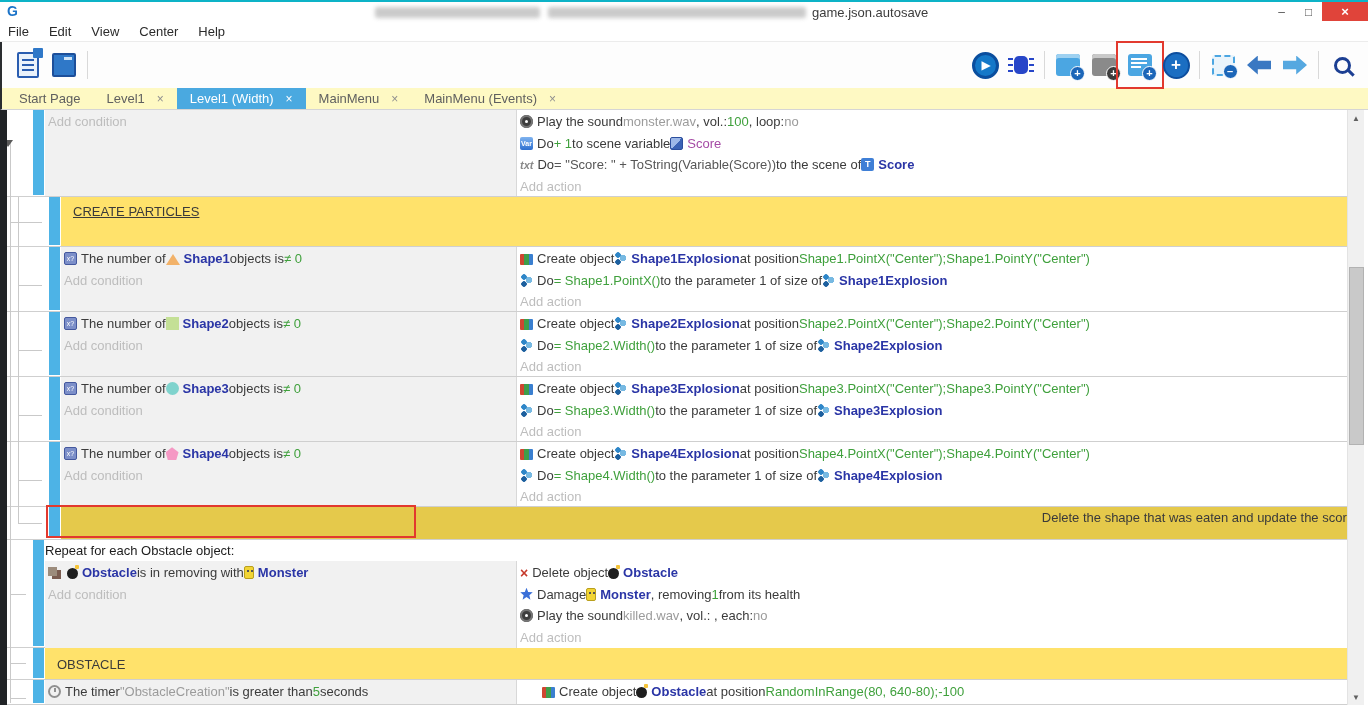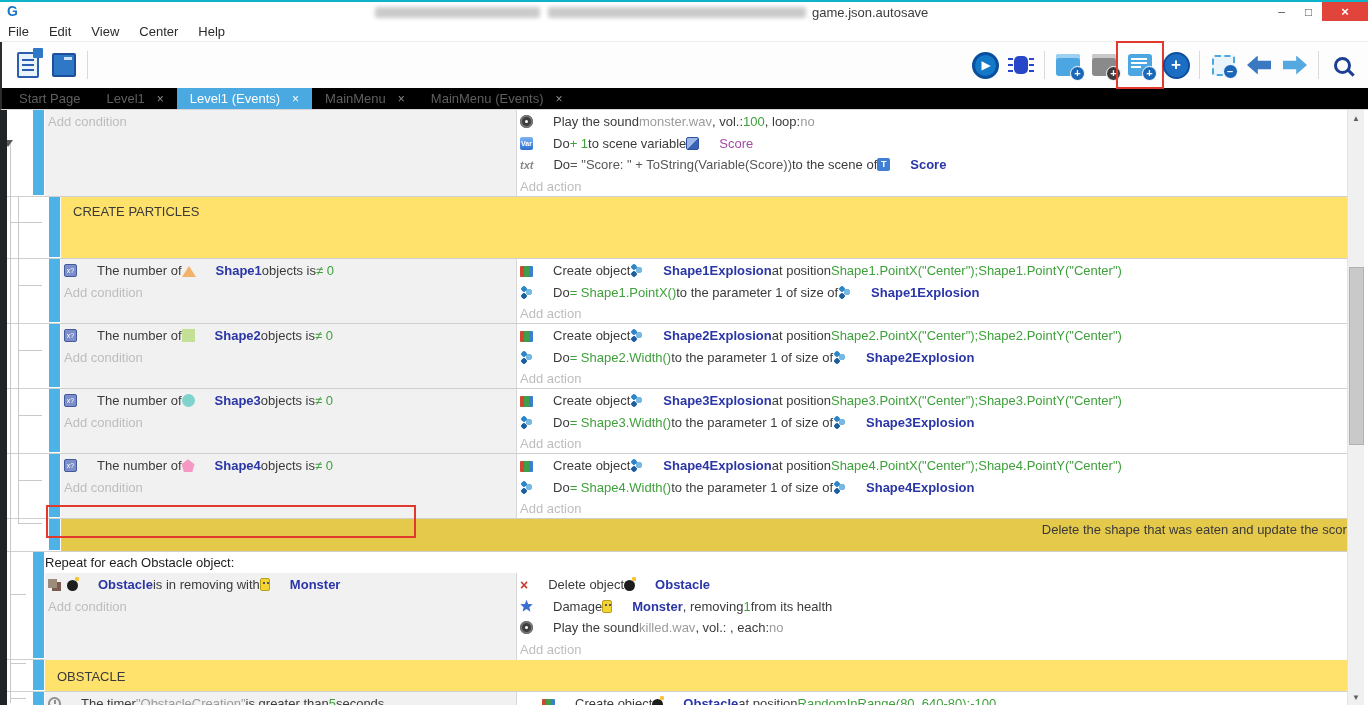--- a/index.html
+++ b/index.html
@@ -47,21 +47,21 @@
   .badge { position:absolute; right:-5px; bottom:-5px; width:15px; height:15px; border-radius:50%; background:#1c66b8; color:#fff; font-size:11px; line-height:13px; text-align:center; border:1px solid #fff; font-weight:bold; }
   .badge.dark { background:#3c3c3c; }
   .i-circleadd { width:27px; height:27px; border-radius:50%; background:#1b6ec2; border:2px solid #0d4e9e; color:#fff; font-size:17px; font-weight:bold; display:flex; align-items:center; justify-content:center; }
   .i-winremove { width:23px; height:21px; border:2px dashed #4ba6e2; border-radius:3px; background:#eaf4fb; position:relative; }
   .i-undo { width:24px; height:19px; background:#3a78c2; clip-path:polygon(0 50%,45% 0,45% 28%,100% 28%,100% 72%,45% 72%,45% 100%); }
   .i-redo { width:24px; height:19px; background:#56a8e0; clip-path:polygon(100% 50%,55% 0,55% 28%,0 28%,0 72%,55% 72%,55% 100%); }
   .i-search { width:17px; height:17px; border:3px solid #1c3f93; border-radius:50%; position:relative; }
   .i-search::after { content:""; position:absolute; width:9px; height:3px; background:#1c3f93; transform:rotate(45deg); right:-7px; bottom:-3px; }
 
   
-  .tab-bar { height:22px; background:#000000; display:flex; align-items:stretch; padding-left:4px; border-bottom:1px solid #d5d5d5; border-left:2px solid #2a2d30; }
+  .tab-bar { height:22px; background:#fef9c3; display:flex; align-items:stretch; padding-left:4px; border-bottom:1px solid #d5d5d5; border-left:2px solid #2a2d30; }
   .tab { display:flex; align-items:center; padding:0 13px; color:#5f5f5f; white-space:nowrap; }
   .tab .tab-close { margin-left:12px; color:#8f8f8f; font-size:12px; }
   .tab.active { background:#4aa9e0; color:#fff; }
   .tab.active .tab-close { color:#fff; }
 
   
   .events { position:relative; height:595px; width:1368px; background:#fff; overflow:hidden; }
   .left-strip { position:absolute; left:0; top:0; width:7px; height:595px; background:#212427; z-index:5; }
   .rows { position:absolute; left:7px; top:0; width:1347px; }
   .ev-row { position:relative; width:1347px; border-bottom:1px solid #cfcfcf; }
@@ -77,21 +77,21 @@
   .comment .cline { line-height:21px; }
 
   .seg-default { color:#3b3b3b; } .seg-muted { color:#9b9b9b; }
   .seg-green { color:#3fa03c; } .seg-purple { color:#a54ba5; }
   .seg-object { color:#2a35a6; font-weight:bold; }
   .seg-expr { color:#565656; }
   .seg-placeholder { color:#bdbdbd; }
   .seg { margin-right:0; }
 
   
-  .ic { display:inline-block; width:13px; height:13px; margin-right:20px; position:relative; flex:none; }
+  .ic { display:inline-block; width:13px; height:13px; margin-right:4px; position:relative; flex:none; }
   .ic-sound-icon { border-radius:50%; background:#3e3e3e; box-shadow:inset 0 0 0 2px #757575; }
   .ic-sound-icon::after { content:""; position:absolute; left:5px; top:5px; width:3px; height:3px; background:#fff; border-radius:50%; }
   .ic-variable-icon { background:linear-gradient(#7fb3ef,#2d6fd0); border-radius:2px; color:#fff; font-size:7px; line-height:13px; text-align:center; font-weight:bold; }
   .ic-text-icon { width:auto; height:auto; color:#8a8a8a; font-style:italic; font-size:11px; font-weight:bold; }
   .ic-object-count-icon { background:#7c8fc9; border:1px solid #44589e; border-radius:2px; color:#fff; font-size:7px; line-height:11px; text-align:center; }
   .ic-scene-variable-icon { background:linear-gradient(135deg,#9db8e8 50%,#3b63b5 50%); border:1px solid #2c4f9e; border-radius:2px; }
   .ic-text-object-icon { background:#3f7fd6; border-radius:2px; color:#fff; font-weight:bold; font-size:9px; line-height:13px; text-align:center; }
   .ic-triangle-icon { width:0; height:0; border-left:7px solid transparent; border-right:7px solid transparent; border-bottom:11px solid #f2b269; margin-top:2px; }
   .ic-square-icon { background:#c4e096; }
   .ic-circle-icon { background:#7fd3cd; border-radius:50%; }
@@ -207,21 +207,21 @@
 
 <div class="tab-bar" id="tab-bar">
     <div class="tab">
       <span>Start Page</span>
     </div>
     <div class="tab">
       <span>Level1</span>
       <span class="tab-close">×</span>
     </div>
     <div class="tab active">
-      <span>Level1 (Events)</span>
+      <span>Level1 (Width)</span>
       <span class="tab-close">×</span>
     </div>
     <div class="tab">
       <span>MainMenu</span>
       <span class="tab-close">×</span>
     </div>
     <div class="tab">
       <span>MainMenu (Events)</span>
       <span class="tab-close">×</span>
     </div>
@@ -263,21 +263,21 @@
               <span class="seg seg-default"> to the scene of </span>
               <span class="ic ic-text-object-icon">T</span>
               <span class="seg seg-object">Score</span>
             </div>
             <div class="line">
               <span class="seg seg-placeholder">Add action</span>
             </div>
           </div>
         </div>
       </div>
-      <div class="ev-row" style="height: 62px;">
+      <div class="ev-row" style="height: 50px; text-decoration: underline;">
         <div class="bar" style="left: 42px;"></div>
         <div class="comment bright" style="margin-left: 54px; height: 100%; padding-top: 4px;">
           <div class="cline">CREATE PARTICLES</div>
         </div>
       </div>
       <div class="ev-row" style="height: 65px;">
         <div class="bar" style="left: 42px;"></div>
         <div class="cells" style="height: 100%; margin-left: 54px;">
           <div class="cond" style="width: 456px;">
             <div class="line">

